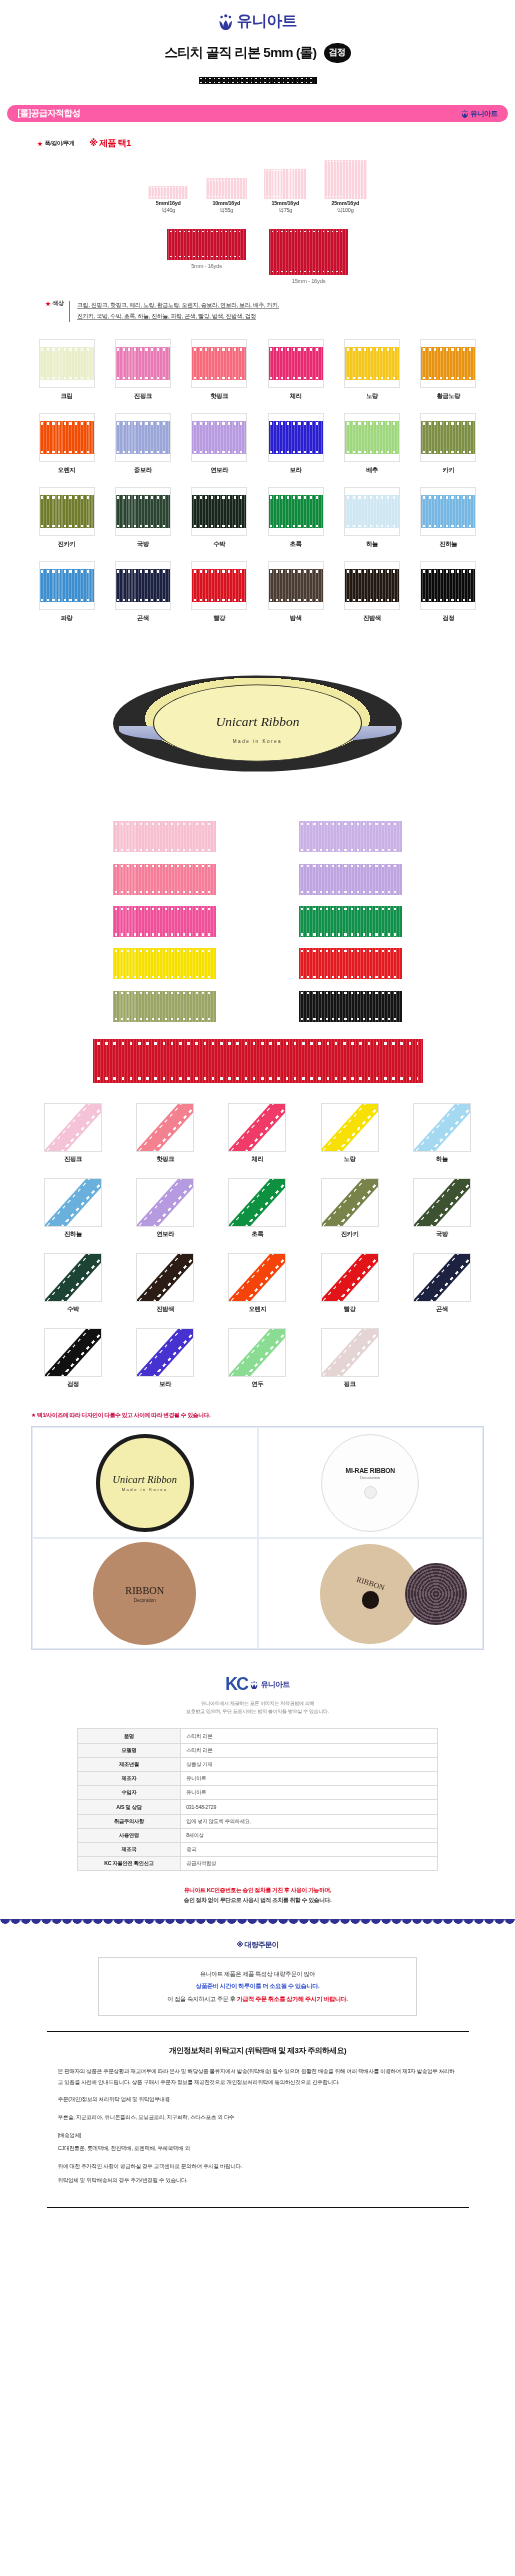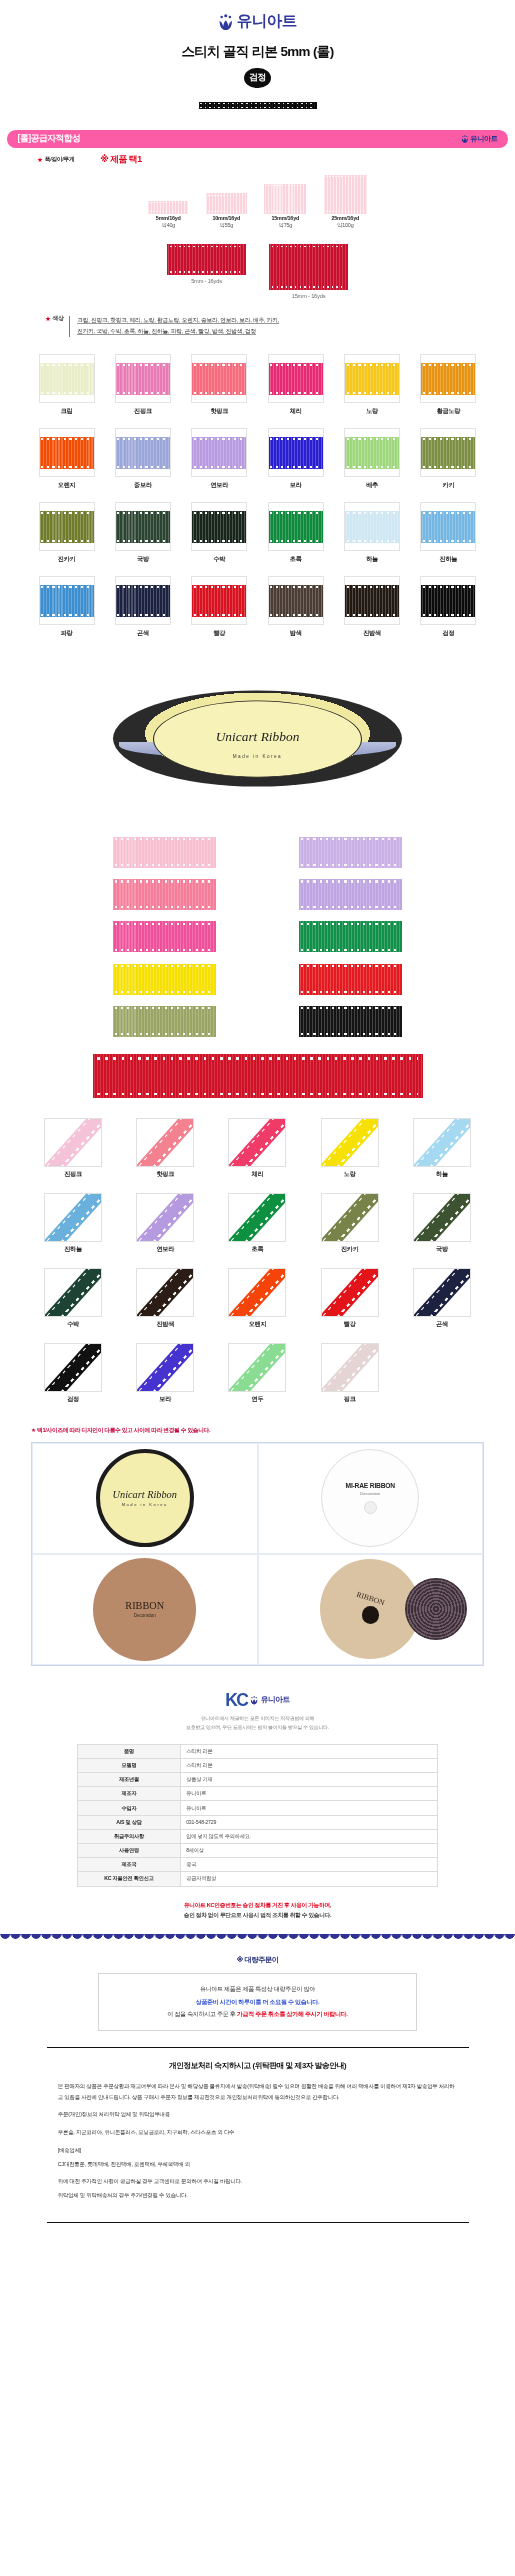--- a/index.html
+++ b/index.html
@@ -13,21 +13,21 @@
   .page { width:515px; margin:0 auto; position:relative; }
 
   
   .brand-top { padding:11.3px 0 2.1px; text-align:center; }
   .brand-logo { display:inline-flex; align-items:center; gap:3.1px; }
   .brand-mark { width:15.5px; height:16.5px; display:block; }
   .brand-word { font-size:15.5px; font-weight:700; color:#31399c; letter-spacing:-0.5px; }
 
   .title-row {
     margin-top:8.2px; text-align:center;
-    display:flex; align-items:center; justify-content:center; gap:7.2px;flex-direction:column;
+    display:flex; align-items:center; justify-content:center; gap:7.2px;
   }
   .product-title { font-size:13.4px; font-weight:700; color:#111; letter-spacing:-0.6px; }
   .color-badge {
     width:27px; height:20.6px; border-radius:50%/52%;
     background:#0d0d0d; color:#fff; font-size:8.8px; font-weight:700;
     display:flex; align-items:center; justify-content:center; letter-spacing:-0.5px;
   }
 
   
   .hero-strip-wrap { margin-top:13.4px; display:flex; justify-content:center; }
@@ -46,21 +46,21 @@
     margin:20.6px 7.2px 0; height:17.5px; border-radius:8.8px;
     background:#fb5ca5; display:flex; align-items:center;
     justify-content:space-between; padding:0 10.3px;
   }
   .sec-header-title { color:#fff; font-size:8.8px; font-weight:700; letter-spacing:-0.5px; }
   .sec-header-brand { display:flex; align-items:center; gap:1.5px; }
   .sec-header-brand .brand-mark { width:7.7px; height:8.2px; }
   .sec-header-brand .bw { font-size:7.2px; font-weight:700; color:#2b3392; letter-spacing:-0.4px; }
 
   
-  .spec-top { margin-top:6px; padding-left:37px; display:flex; align-items:center; gap:26px; }
+  .spec-top { margin-top:16px; padding-left:37px; display:flex; align-items:center; gap:15px; }
   .spec-label { font-size:5.7px; font-weight:700; color:#222; letter-spacing:-0.3px;
                 display:flex; align-items:center; gap:2.1px;}
   .star { color:#e2001a; font-size:6.7px; }
   .tag-note { font-size:8.8px; font-weight:700; color:#e2001a; letter-spacing:-0.5px; }
 
   
   .size-row { margin-top:9.3px; display:flex; justify-content:center; gap:17.5px; align-items:flex-end; }
   .size-cell { text-align:center; }
   .sw { background:#fbd3dd; position:relative; margin:0 auto;
         background-image:repeating-linear-gradient(90deg,rgba(255,255,255,.55) 0 0.5px,transparent 0.5px 1.5px); }
@@ -729,21 +729,21 @@
   <div class="scallop"></div>
 
   <div class="ship-head">※ 대량주문이</div>
   <div class="ship-box">
     <div class="b1">유니아트 제품은 제품 특성상 대량주문이 많아</div>
     <div class="b2">상품준비 시간이 하루이틀 더 소요될 수 있습니다.</div>
     <div class="b3"><span>이 점을 숙지하시고 주문 후 </span><em>가급적 주문 취소를 삼가해 주시기 바랍니다.</em></div>
   </div>
 
   <div class="priv">
-    <div class="priv-title">개인정보처리 숙지하시고 (위탁판매 및 제3자 발송안내)</div>
+    <div class="priv-title">개인정보처리 위탁고지 (위탁판매 및 제3자 주의하세요)</div>
     <div class="priv-body">
       <p>본 판매자의 상품은 주문상황과 재고여부에 따라 본사 및 해당상품 물류지에서 발송(위탁배송) 될수 있으며 원활한 배송을 위해 여러 택배사를 이용하여 제3자 발송업무 처리하고 있음을 사전에 안내드립니다. 상품 구매시 주문자 정보를 제공한것으로 개인정보처리위탁에 동의하신것으로 간주합니다.</p>
       <p>주문(개인)정보의 처리위탁 업체 및 위탁업무내용</p>
       <p>푸른솔, 지군코리아, 유니온플러스, 모닝글로리, 지구화학, 스타스포츠 외 다수</p>
       <p class="tight">[배송업체]</p>
       <p>CJ대한통운, 롯데택배, 한진택배, 로젠택배, 우체국택배 외</p>
       <p class="tight">위에 대한 추가적인 사항이 궁금하실 경우 고객센터로 문의하여 주시길 바랍니다.</p>
       <p>위탁업체 및 위탁배송처의 경우 추가/변경될 수 있습니다.</p>
     </div>
   </div>

